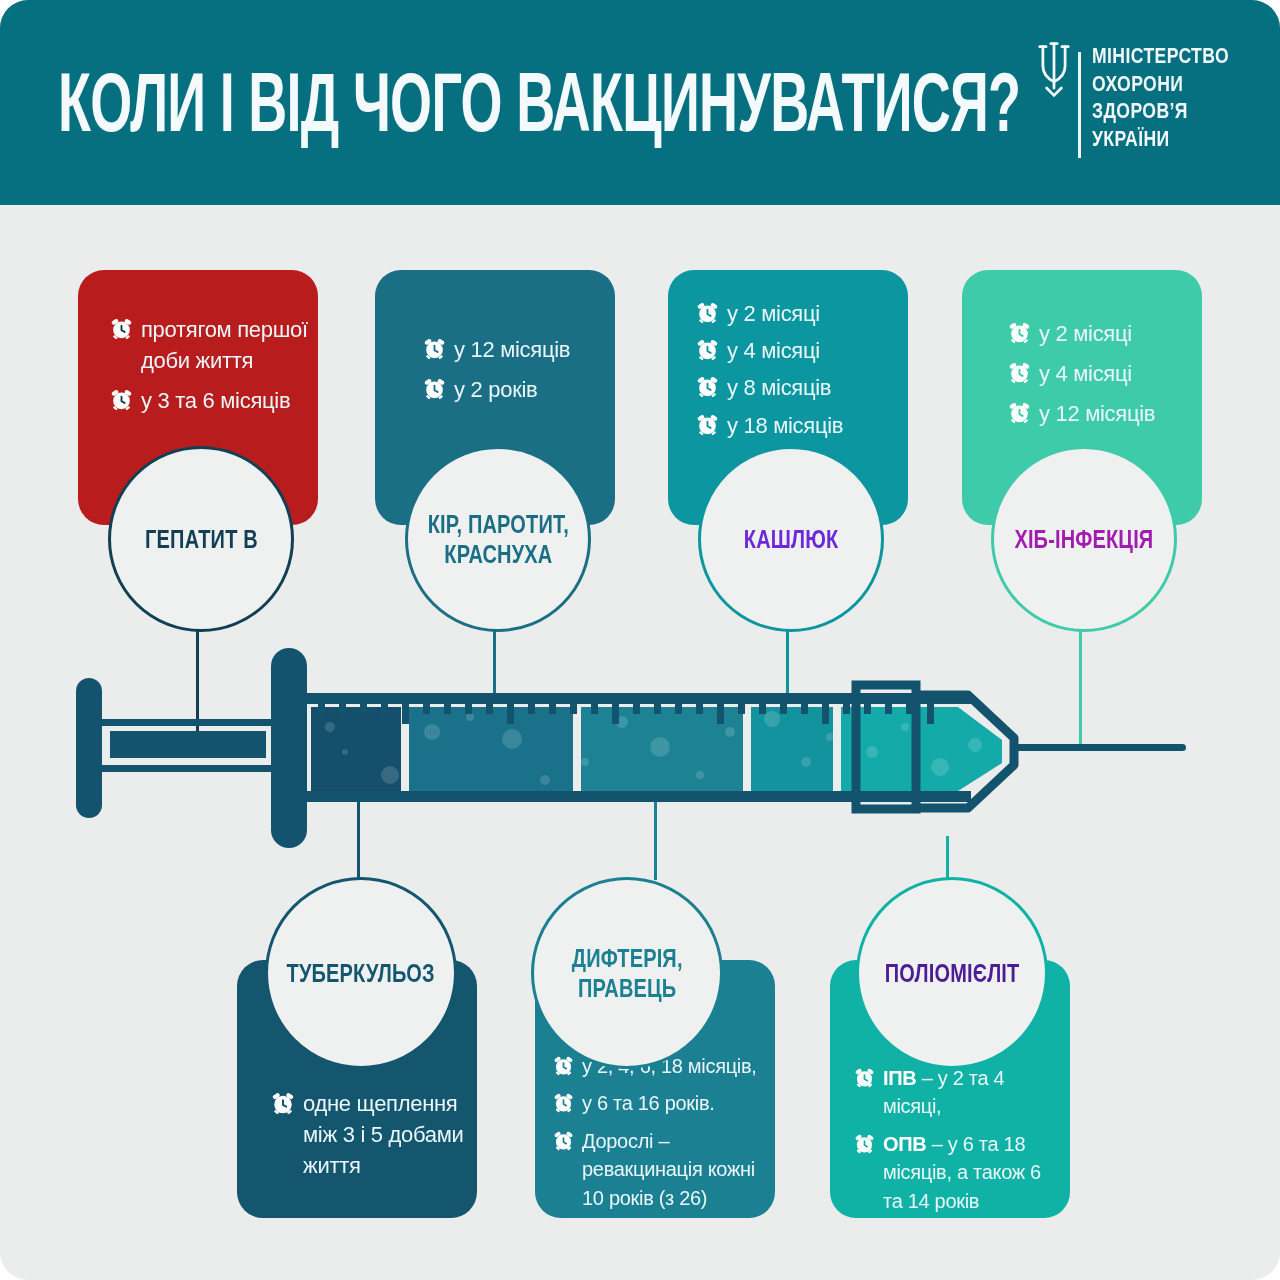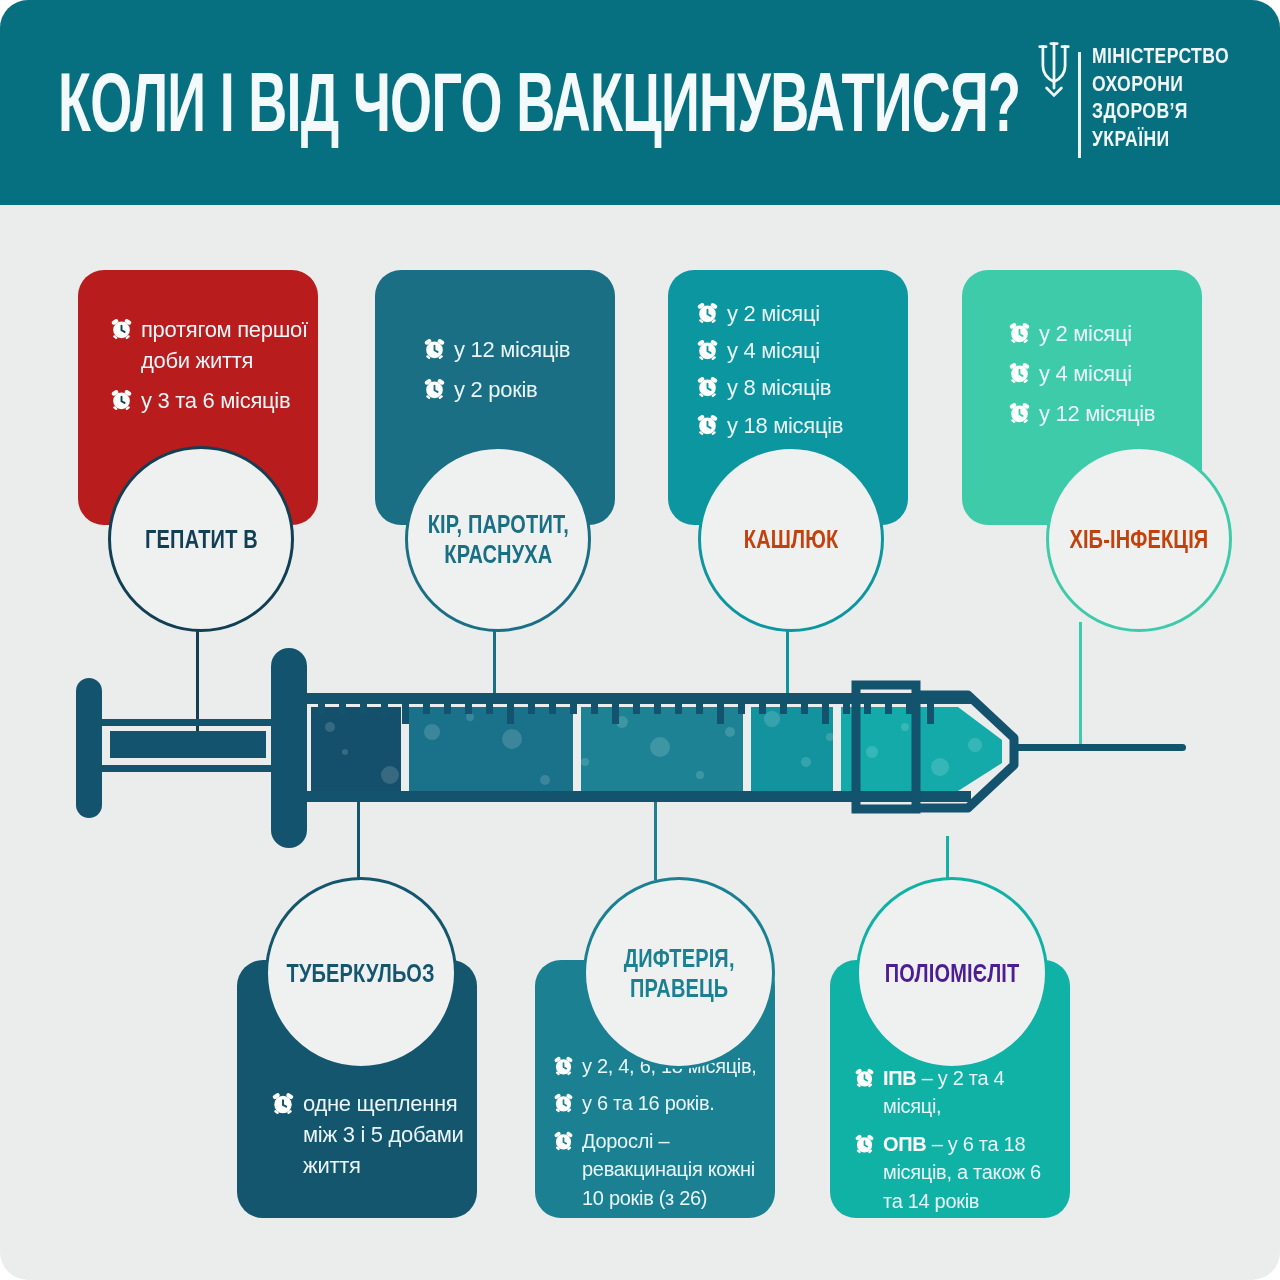--- a/index.html
+++ b/index.html
@@ -322,24 +322,24 @@
     </div>
   </div>
 
   <div class="circle circ-top" style="left: 108px; border-color: rgb(18, 63, 84); color: rgb(18, 63, 84);">
     <div class="lbl">ГЕПАТИТ В</div>
   </div>
   <div class="circle circ-top" style="left: 405px; border-color: rgb(27, 111, 133); color: rgb(27, 111, 133);">
     <div class="lbl">КІР, ПАРОТИТ,
 КРАСНУХА</div>
   </div>
-  <div class="circle circ-top" style="left: 698px; border-color: rgb(12, 150, 160); color: #c2410c;">
+  <div class="circle circ-top" style="left: 698px; border-color: rgb(12, 150, 160); color: #6d28d9;">
     <div class="lbl">КАШЛЮК</div>
   </div>
-  <div class="circle circ-top" style="left: 1046px; border-color: rgb(62, 203, 170); color: #c2410c;">
+  <div class="circle circ-top" style="left: 991px; border-color: rgb(62, 203, 170); color: #a21caf;">
     <div class="lbl">ХІБ-ІНФЕКЦІЯ</div>
   </div>
 
   <div class="card bottomrow" style="left: 237px; background: rgb(21, 86, 111); --cardbg: #15566f;">
     <div class="list fs22" style="padding:128px 6px 0 34px;">
       <div class="item">
         <svg class="clock" width="24" height="24" viewBox="0 0 24 24">
             <g fill="#fff">
               <circle cx="12" cy="13.5" r="8.7"></circle>
               <rect x="1.5" y="3" width="7.5" height="4.2" rx="2.1" transform="rotate(-33 5.2 5.1)"></rect>
@@ -425,21 +425,21 @@
             <path d="M12 9.2 V13.8 L15.2 15.6" fill="none" stroke="var(--cardbg)" stroke-width="2" stroke-linecap="round"></path>
           </svg>
         <p><b>ОПВ</b><span> – у 6 та 18 місяців, а також 6 та 14 років</span></p>
       </div>
     </div>
   </div>
 
   <div class="circle circ-bottom" style="left: 265px; border-color: rgb(21, 86, 111); color: rgb(21, 86, 111); align-items: center;">
     <div class="lbl">ТУБЕРКУЛЬОЗ</div>
   </div>
-  <div class="circle circ-bottom" style="left: 583px; border-color: rgb(27, 128, 146); color: rgb(27, 128, 146);">
+  <div class="circle circ-bottom" style="left: 531px; border-color: rgb(27, 128, 146); color: rgb(27, 128, 146);">
     <div class="lbl">ДИФТЕРІЯ,
 ПРАВЕЦЬ</div>
   </div>
   <div class="circle circ-bottom" style="left: 856px; border-color: rgb(16, 178, 165); color: #4c1d95;">
     <div class="lbl">ПОЛІОМІЄЛІТ</div>
   </div>
 
 </div>
 
 </body></html>

